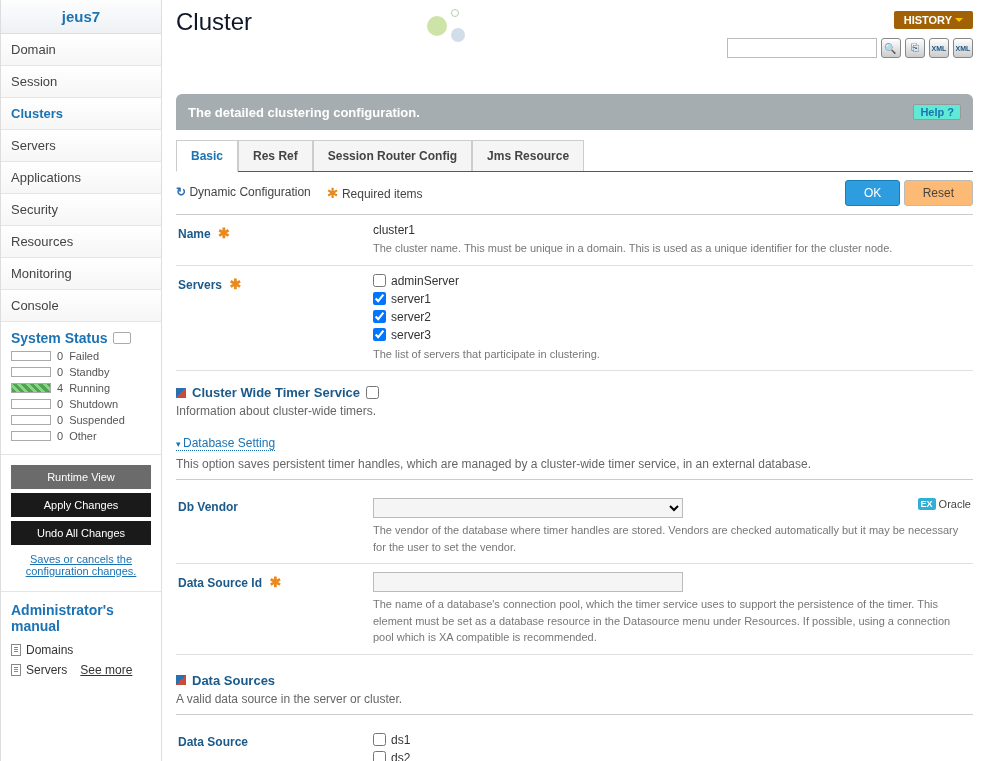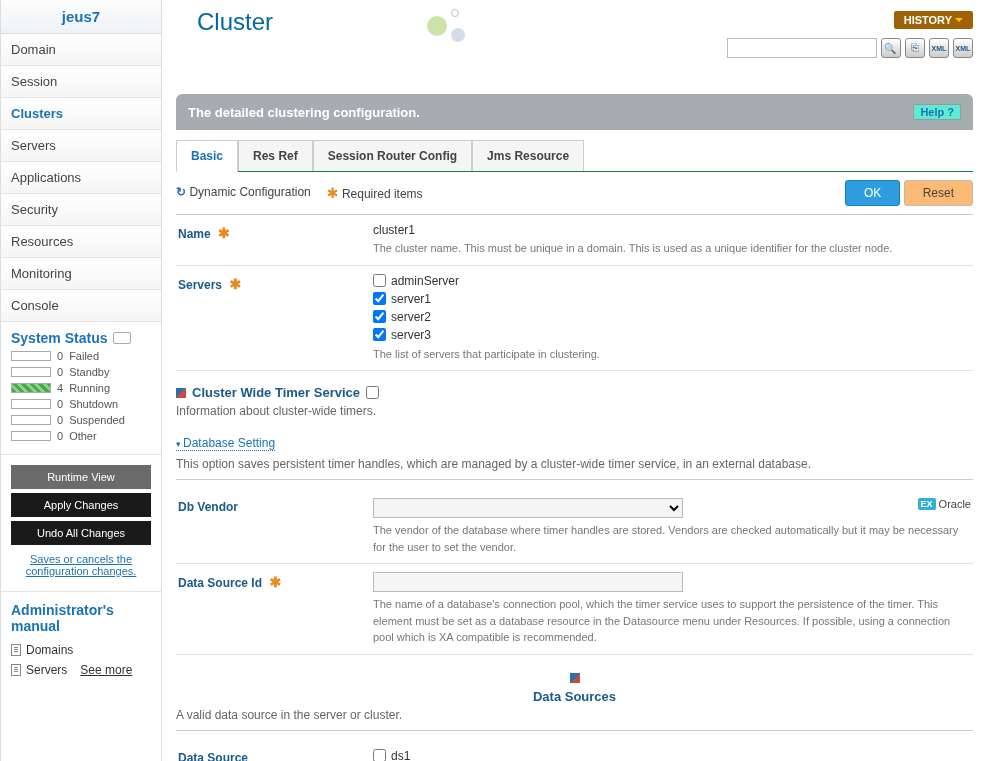--- a/index.html
+++ b/index.html
@@ -31,21 +31,21 @@
 
 .main { flex: 1; padding: 8px 10px 20px 14px; position: relative; }
 .top-bar { height: 24px; display: flex; justify-content: flex-end; align-items: center; gap: 4px; margin-bottom: 0; }
 .history-btn { background: #a16207; color: #fff; font-weight: bold; font-size: 11px; padding: 3px 10px; border-radius: 2px; display: flex; align-items: center; gap: 3px; cursor: pointer; }
 .history-btn .arrow { width: 0; height: 0; border-left: 4px solid transparent; border-right: 4px solid transparent; border-top: 4px solid #f5c300; }
 .top-row2 { display: flex; justify-content: flex-end; align-items: center; gap: 4px; margin: 6px 0 10px; }
 .search-box { width: 150px; height: 20px; border: 1px solid #bbb; }
 .sq-btn { width: 20px; height: 20px; border: 1px solid #888; border-radius: 3px; background: linear-gradient(#fff,#ccc); display: flex; align-items: center; justify-content: center; font-size: 10px; cursor: pointer; color: #1b5a8a; }
 .sq-btn.xml { font-size: 7px; font-weight: bold; }
 
-.page-title { font-size: 24px; color: #0369a1; font-weight: normal; position: absolute; top: 8px; left: 14px; margin-left: 21px; }
+.page-title { font-size: 24px; color: #0f172a; font-weight: normal; position: absolute; top: 8px; left: 14px; }
 .deco { position: absolute; top: 6px; left: 265px; width: 60px; height: 40px; pointer-events: none; }
 .circle { position: absolute; border-radius: 50%; }
 .c1 { width: 20px; height: 20px; background: #cee3a8; left: 0; top: 10px; }
 .c2 { width: 8px; height: 8px; border: 1px solid #b8ccae; left: 24px; top: 3px; }
 .c3 { width: 14px; height: 14px; background: #b6c7da; left: 24px; top: 22px; opacity: 0.6; }
 
 .desc-bar { background: #a6adb1; color: #fff; padding: 10px 12px; border-radius: 6px 6px 0 0; font-weight: bold; font-size: 13px; display: flex; justify-content: space-between; align-items: center; margin-top: 36px; }
 .help-btn { background: #5eead4; color: #1b73b3; border: 1px solid #999; padding: 1px 6px; font-size: 11px; border-radius: 2px; cursor: pointer; }
 
 .tabs { display: flex; border-bottom: 1px solid #15803d; margin-top: 10px; }
@@ -276,21 +276,21 @@
     <div class="form-row">
       <div class="form-label">
         <span>Data Source Id</span> <span class="req-star">✱</span>
       </div>
       <div class="form-content">
         <input class="text-input" type="text" style="">
         <div class="field-help" style="margin-top:4px;">The name of a database's connection pool, which the timer service uses to support the persistence of the timer. This element must be set as a database resource in the Datasource menu under Resources. If possible, using a connection pool which is XA compatible is recommended.</div>
       </div>
     </div>
 
-    <div class="section-heading" style="margin-top:18px;flex-direction:column;">
+    <div class="section-heading" style="margin-top:18px;">
       <span class="flag"></span>
       <span class="title">Data Sources</span>
     </div>
     <div class="section-sub" style="border-bottom:1px solid #ccc; padding-bottom:8px;">A valid data source in the server or cluster.</div>
 
     <div class="form-row" style="border-bottom:none;">
       <div class="form-label">Data Source</div>
       <div class="form-content">
         <div id="ds-list">
             <div class="chk-row">

